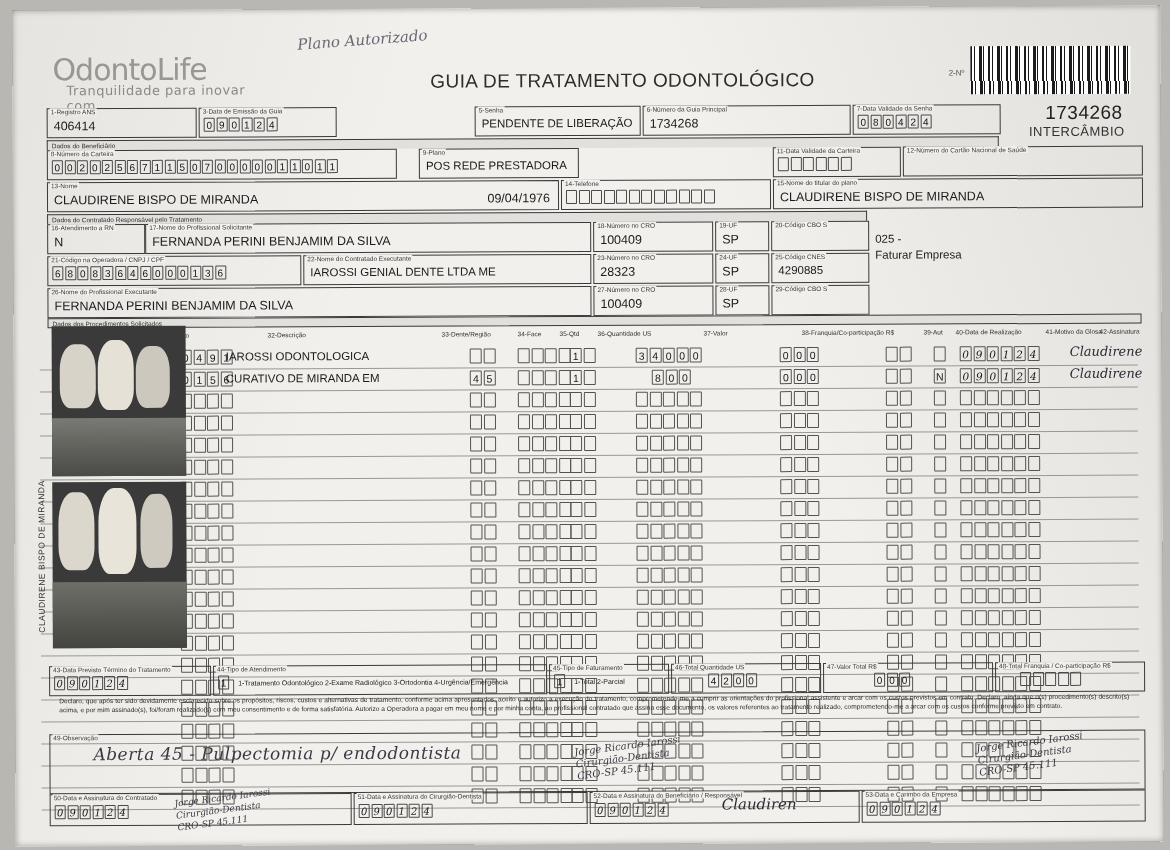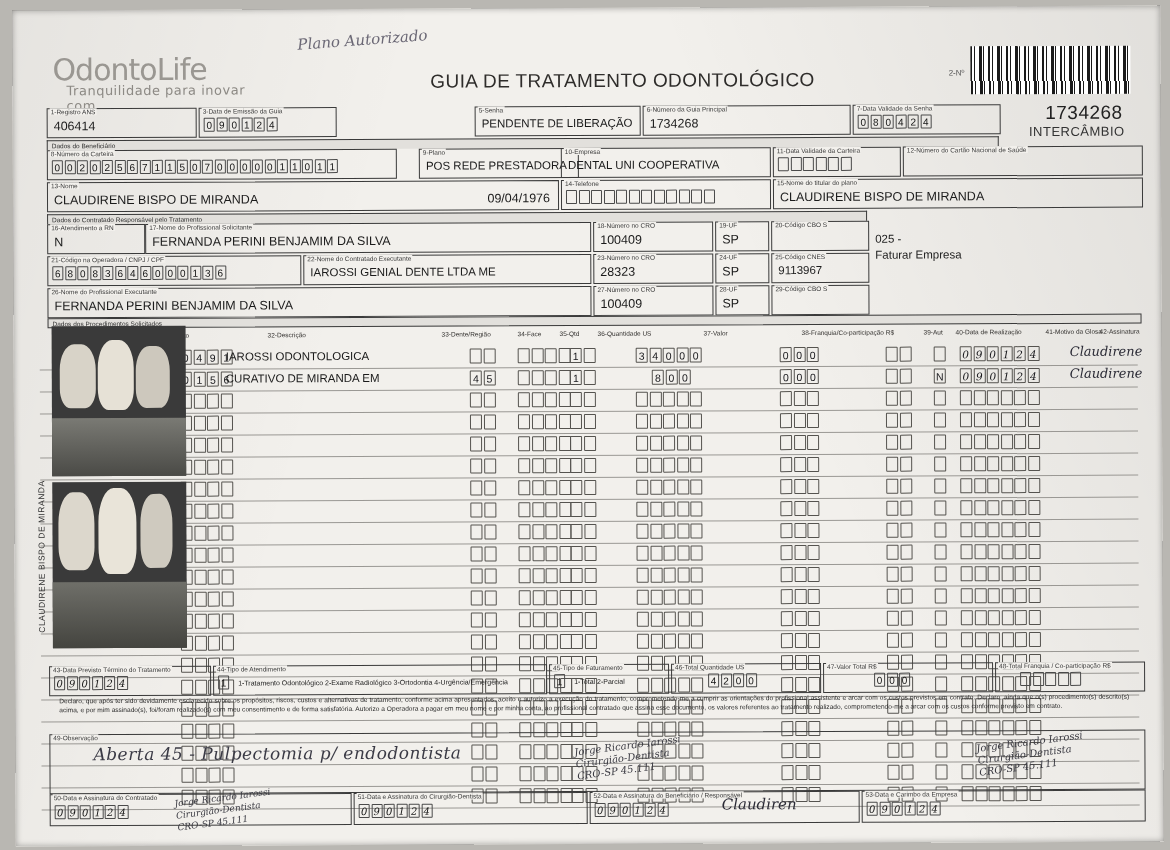--- a/index.html
+++ b/index.html
@@ -180,24 +180,20 @@
         <span>1</span>
         <span>0</span>
         <span>1</span>
         <span>1</span>
     </span>
   </div>
   <div class="fld" style="left:386px;top:140px;width:158px;height:28px;margin-left:20px;">
     <span class="cap">9-Plano</span>
     <span class="val" style="font-size:11.5px;">POS REDE PRESTADORA</span>
   </div>
-  <div class="fld" style="left:548px;top:140px;width:208px;height:28px;">
-    <span class="cap">10-Empresa</span>
-    <span class="val" style="font-size:11.5px;">DENTAL UNI  COOPERATIVA</span>
-  </div>
   <div class="fld" style="left:760px;top:140px;width:126px;height:28px;">
     <span class="cap">11-Data Validade da Carteira</span>
     <span class="cells small">
       <span></span>
         <span></span>
         <span></span>
         <span></span>
         <span></span>
         <span></span>
     </span>
@@ -284,21 +280,21 @@
   <div class="fld" style="left:580px;top:246px;width:118px;height:28px;">
     <span class="cap">23-Número no CRO</span>
     <span class="val">28323</span>
   </div>
   <div class="fld" style="left:702px;top:246px;width:52px;height:28px;">
     <span class="cap">24-UF</span>
     <span class="val">SP</span>
   </div>
   <div class="fld" style="left:758px;top:246px;width:96px;height:28px;">
     <span class="cap">25-Código CNES</span>
-    <span class="val" style="font-size:11.5px;">9113967</span>
+    <span class="val" style="font-size:11.5px;">4290885</span>
   </div>
 
   <div class="fld" style="left:34px;top:278px;width:542px;height:28px;">
     <span class="cap">26-Nome do Profissional Executante</span>
     <span class="val">FERNANDA PERINI BENJAMIM DA SILVA</span>
   </div>
   <div class="fld" style="left:580px;top:278px;width:118px;height:28px;">
     <span class="cap">27-Número no CRO</span>
     <span class="val">100409</span>
   </div>

